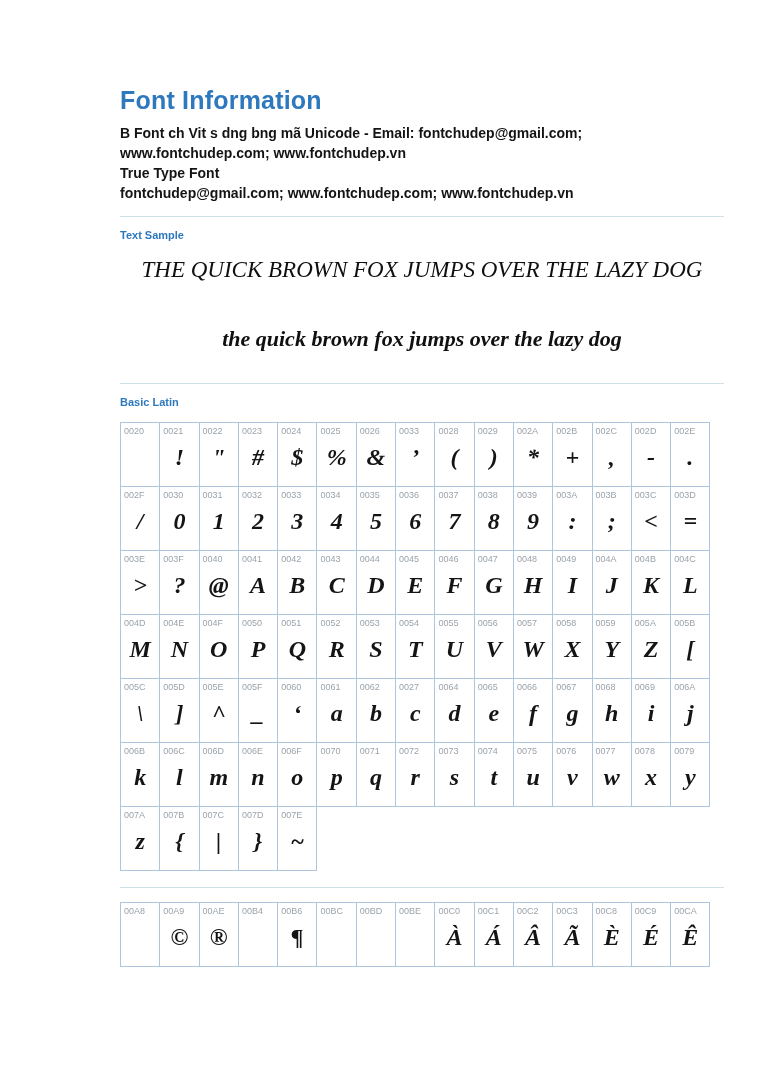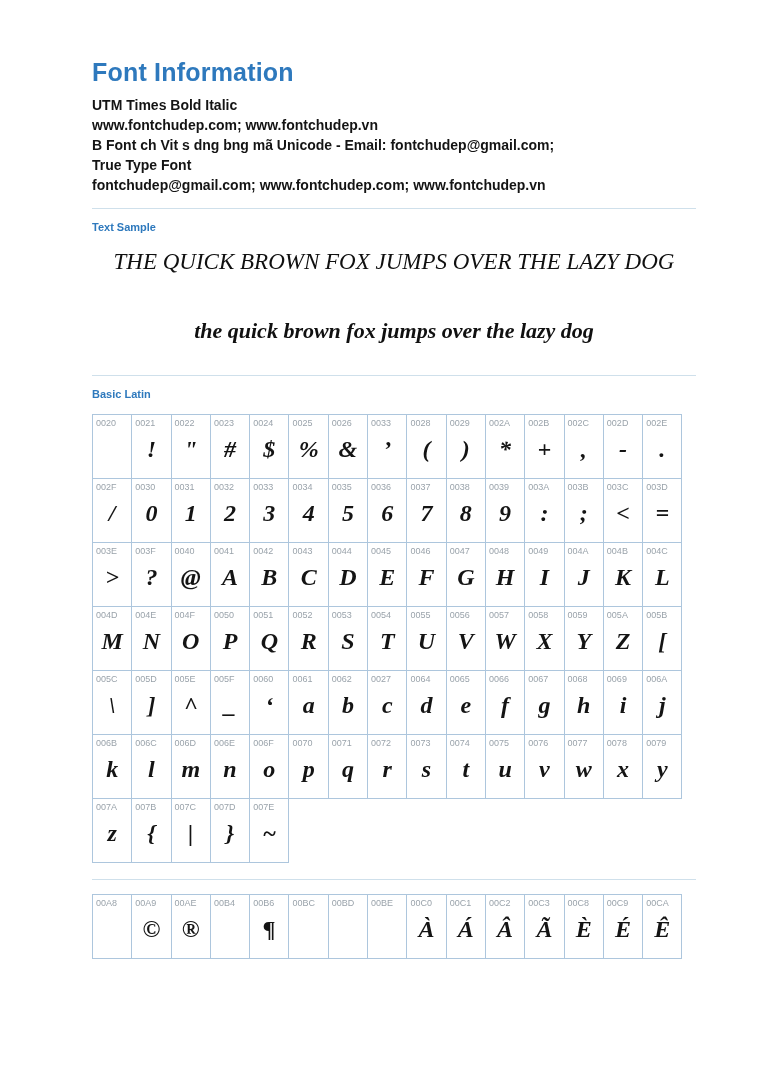--- a/index.html
+++ b/index.html
@@ -1,20 +1,20 @@
 <!DOCTYPE html>
 <html><head>
 <meta charset="utf-8">
 <style>
   html,body{margin:0;padding:0;background:#ffffff;}
   body{
     width:768px;height:1087px;overflow:hidden;
     font-family:"Liberation Sans",sans-serif;color:#161616;
   }
-  .content{width:604px;margin:0 0 0 92px;padding-top:58px;}
+  .content{width:604px;margin:0 0 0 120px;padding-top:86px;}
 
   .page-title{
     font-size:25px;font-weight:bold;color:#2e79bd;
     margin:0 0 8px 0;letter-spacing:0.2px;
   }
   .info-line{
     font-size:14px;font-weight:bold;line-height:20px;color:#141414;
   }
   .divider{
     border:none;border-top:1px solid #cfe0eb;margin:13px 0 0 0;
@@ -54,23 +54,22 @@
   .spacer-hr{margin-top:16px;}
 </style>
 </head>
 <body>
 
 <div class="content">
 
   <h1 class="page-title">Font Information</h1>
 
   <div>
-    <div class="info-line">UTM Times Bold Italic</div>
+    <div class="info-line">B Font ch Vit s dng bng mã Unicode - Email: fontchudep@gmail.com;</div>
     <div class="info-line">www.fontchudep.com; www.fontchudep.vn</div>
-    <div class="info-line">B Font ch Vit s dng bng mã Unicode - Email: fontchudep@gmail.com;</div>
     <div class="info-line">True Type Font</div>
     <div class="info-line">fontchudep@gmail.com; www.fontchudep.com; www.fontchudep.vn</div>
   </div>
 
   <hr class="divider">
 
   <div class="sample-block">
     <div class="section-heading">Text Sample</div>
     <div class="sample-upper">THE QUICK BROWN FOX JUMPS OVER THE LAZY DOG</div>
     <div class="sample-lower">the quick brown fox jumps over the lazy dog</div>

